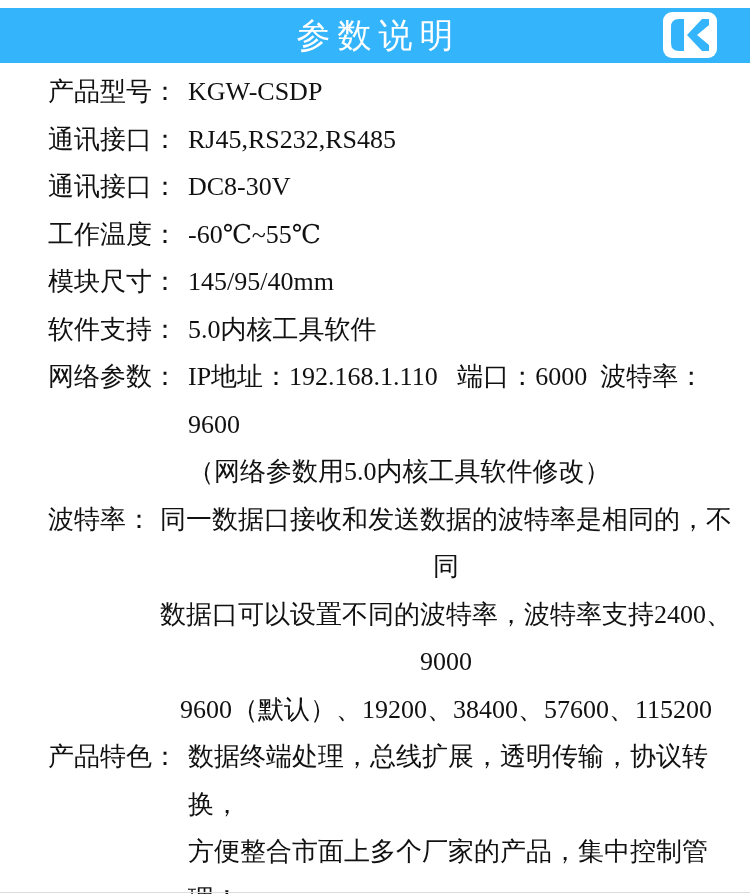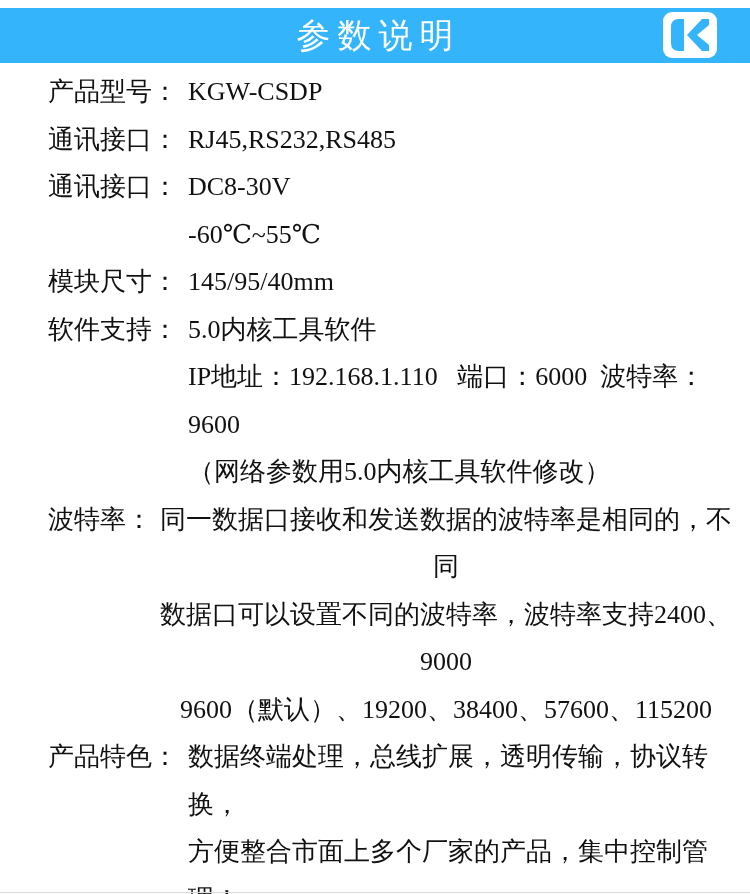--- a/index.html
+++ b/index.html
@@ -109,36 +109,38 @@
       <span class="spec-label">通讯接口：</span>
       <div class="spec-line">RJ45,RS232,RS485</div>
     </div>
 
     <div class="spec-row">
       <span class="spec-label">通讯接口：</span>
       <div class="spec-line">DC8-30V</div>
     </div>
 
     <div class="spec-row">
+      <span class="spec-label">工作温度：</span>
       <div class="spec-line">-60℃~55℃</div>
     </div>
 
 
     <div class="spec-row">
       <span class="spec-label">模块尺寸：</span>
       <div class="spec-line">145/95/40mm</div>
     </div>
 
 
     <div class="spec-row">
       <span class="spec-label">软件支持：</span>
       <div class="spec-line">5.0内核工具软件</div>
     </div>
 
     <div class="spec-row">
+      <span class="spec-label">网络参数：</span>
       <div class="spec-line">IP地址：192.168.1.110   端口：6000  波特率：9600</div>
       <div class="spec-line">（网络参数用5.0内核工具软件修改）</div>
     </div>
 
     <div class="spec-row narrow-label">
       <span class="spec-label">波特率：</span>
       <div class="spec-line">同一数据口接收和发送数据的波特率是相同的，不同</div>
       <div class="spec-line">数据口可以设置不同的波特率，波特率支持2400、9000</div>
       <div class="spec-line">9600（默认）、19200、38400、57600、115200</div>
     </div>

